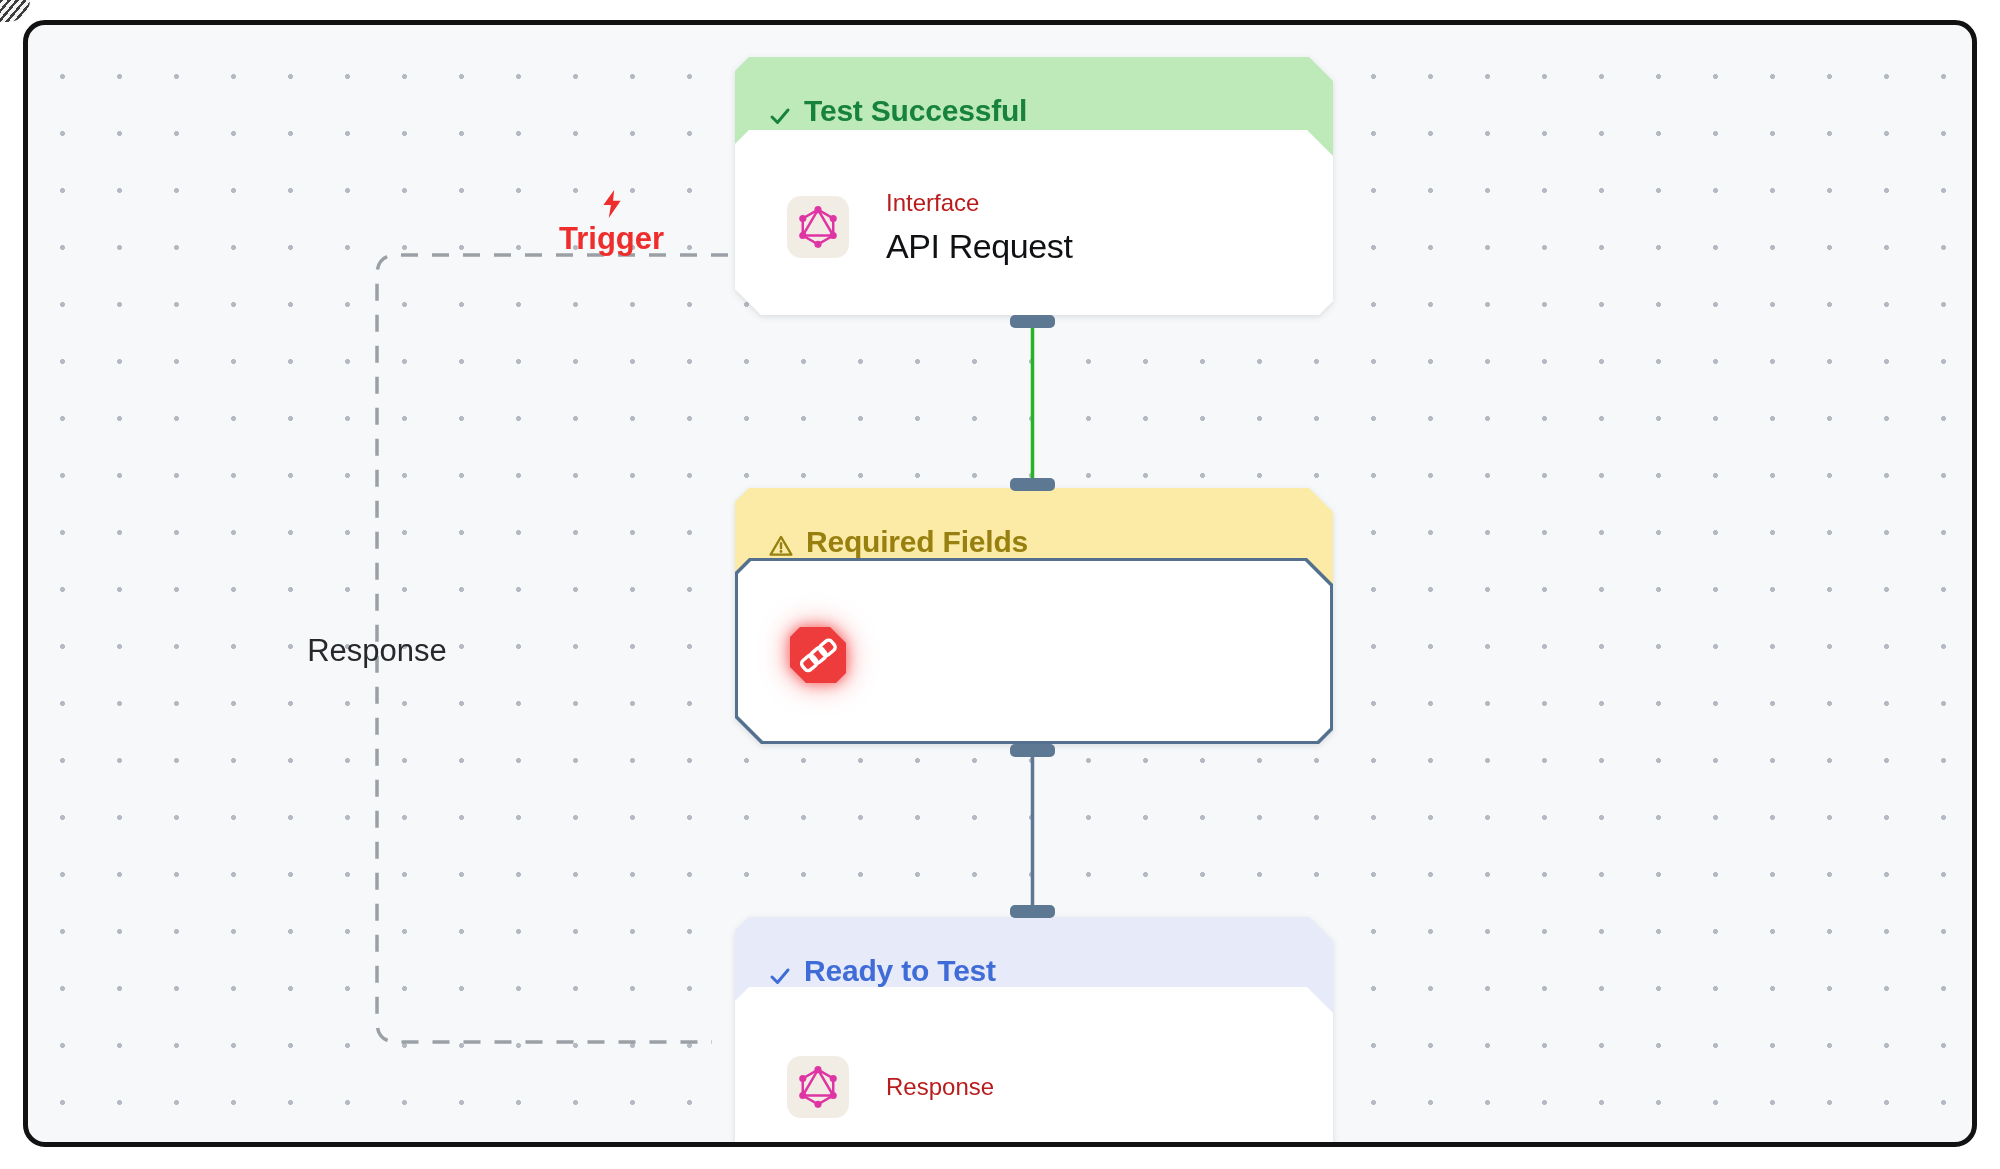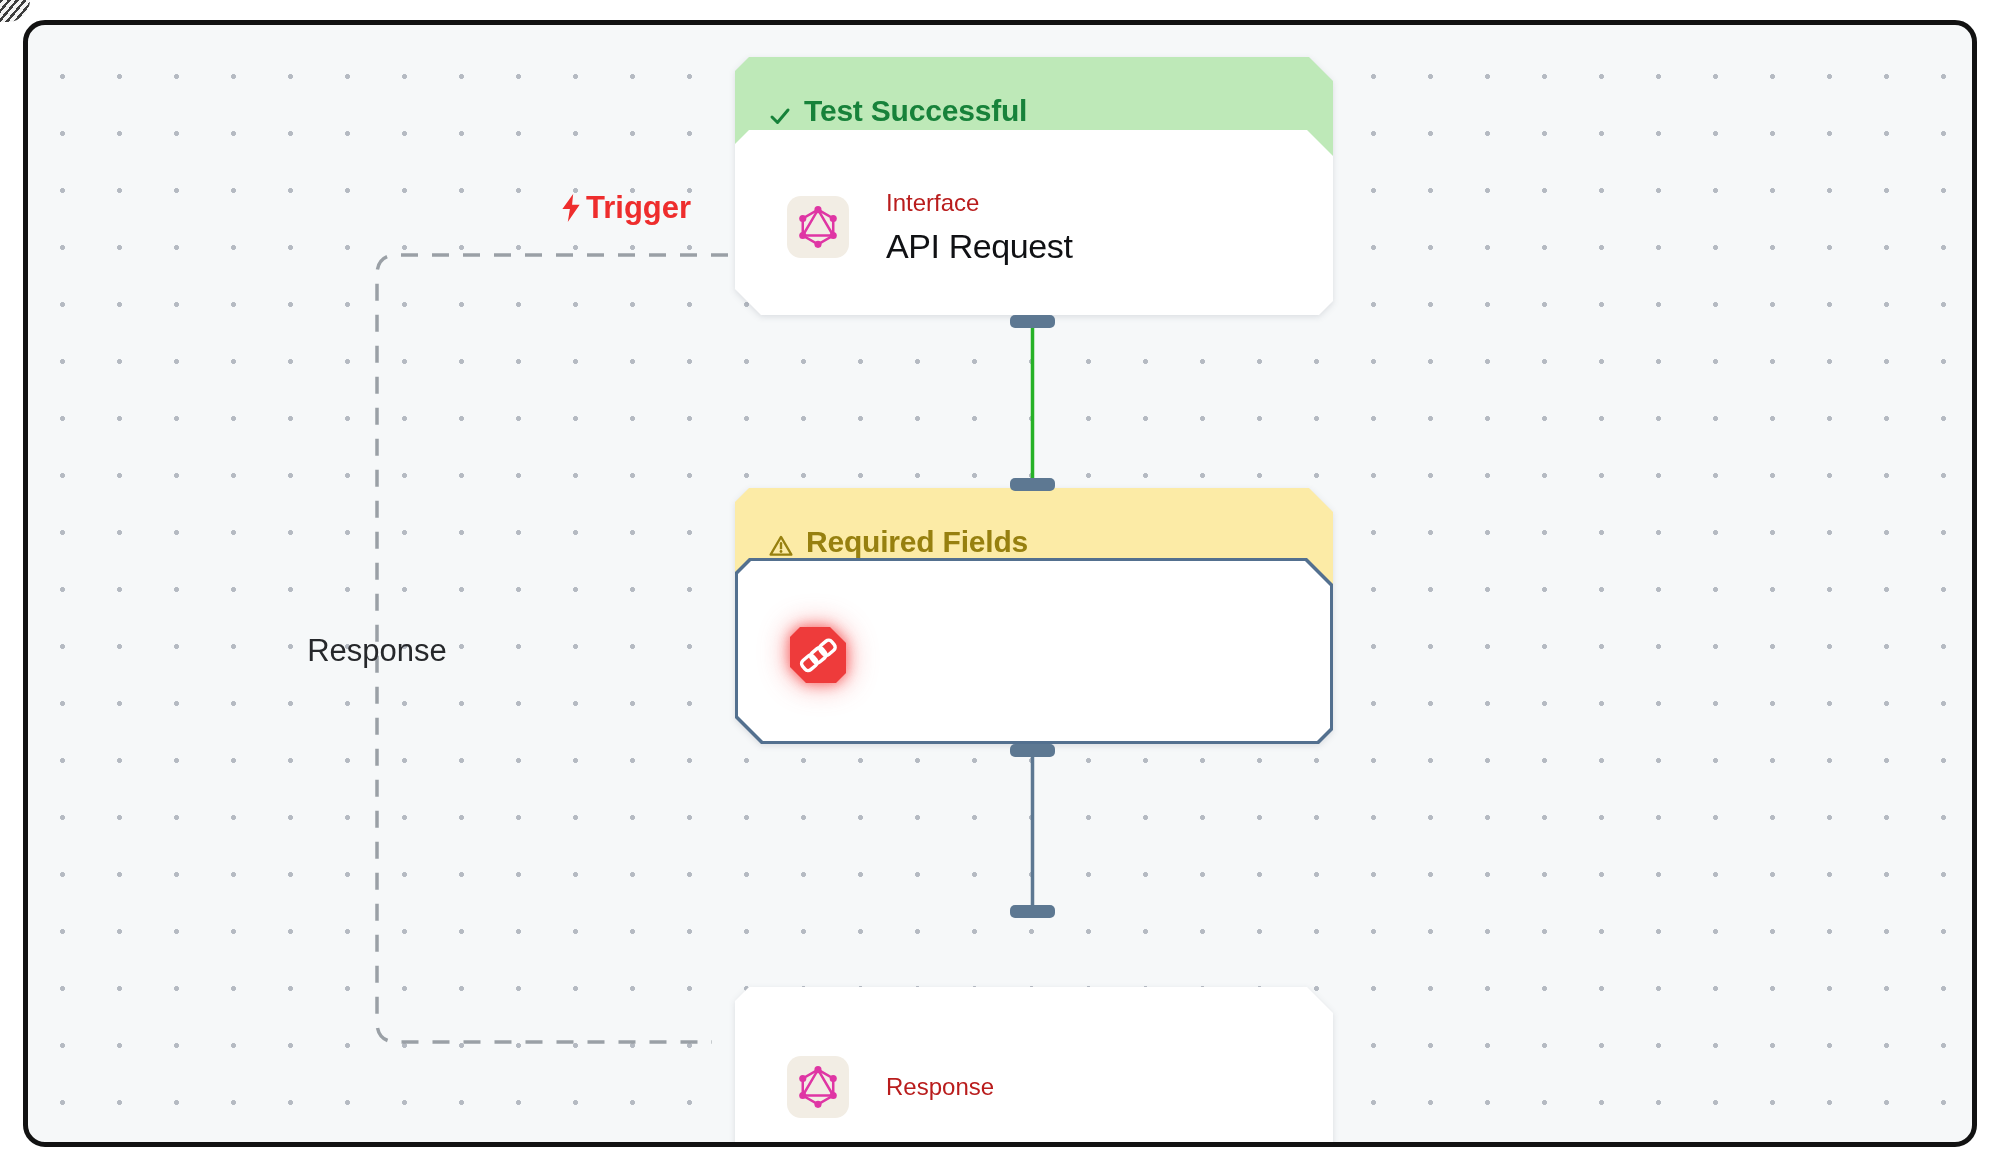--- a/index.html
+++ b/index.html
@@ -67,21 +67,21 @@
     clip-path:polygon(10px 0,calc(100% - 16px) 0,100% 16px,100% calc(100% - 10px),calc(100% - 10px) 100%,16px 100%,0 calc(100% - 16px),0 10px);
   }
   .chain-wrap{filter:drop-shadow(0 0 7px rgba(244,60,60,.75)) drop-shadow(0 0 14px rgba(244,60,60,.45));
     display:flex;align-items:center;justify-content:center;}
   .txt{display:flex;flex-direction:column;}
   .cat{font-size:24px;color:#b91c1c;line-height:1;}
   .ttl{font-size:34px;font-weight:400;color:#101114;letter-spacing:-.4px;line-height:1;margin-top:14px;}
   
   #trigger-label{
     position:absolute;left:536px;top:170px;z-index:14;display:flex;align-items:center;gap:3px;
-    font-size:31px;font-weight:700;color:#ee2d2d;
+    font-size:31px;font-weight:700;color:#ee2d2d;flex-direction:column;
   }
   #response-label{
     position:absolute;left:354px;top:631px;transform:translate(-50%,-50%);z-index:14;
     font-size:31px;font-weight:500;color:#26282b;
   }
 </style>
 </head>
 <body>
 
 <div id="canvas">
@@ -157,20 +157,26 @@
                 </g>
               </svg>
             </div>
           </div>
         </div>
       </div>
     </div>
   </div>
 
   <div class="node" style="top:897px;height:270px;">
+    <div class="banner" style="background: rgb(231, 234, 249); color: rgb(63, 108, 215);">
+      <svg width="24" height="24" viewBox="0 0 24 24">
+        <polyline points="4,13 9.5,18.5 20,6" fill="none" stroke="currentColor" stroke-width="3" stroke-linecap="round" stroke-linejoin="round"></polyline>
+      </svg>
+      <span>Ready to Test</span>
+    </div>
     <div class="card" style="top:70px;height:192px;">
       <div class="card-content">
         <div class="node-icon graphql-bg">
           <svg width="42" height="42" viewBox="0 0 40 40">
             <g stroke="#df35a4" stroke-width="2.4" fill="none">
               <polygon points="20,3.5 34.5,11.9 34.5,28.1 20,36.5 5.5,28.1 5.5,11.9"></polygon>
               <polygon points="20,3.5 34.5,28.1 5.5,28.1"></polygon>
             </g>
             <g fill="#df35a4">
               <circle cx="20" cy="3.5" r="3.4"></circle>

